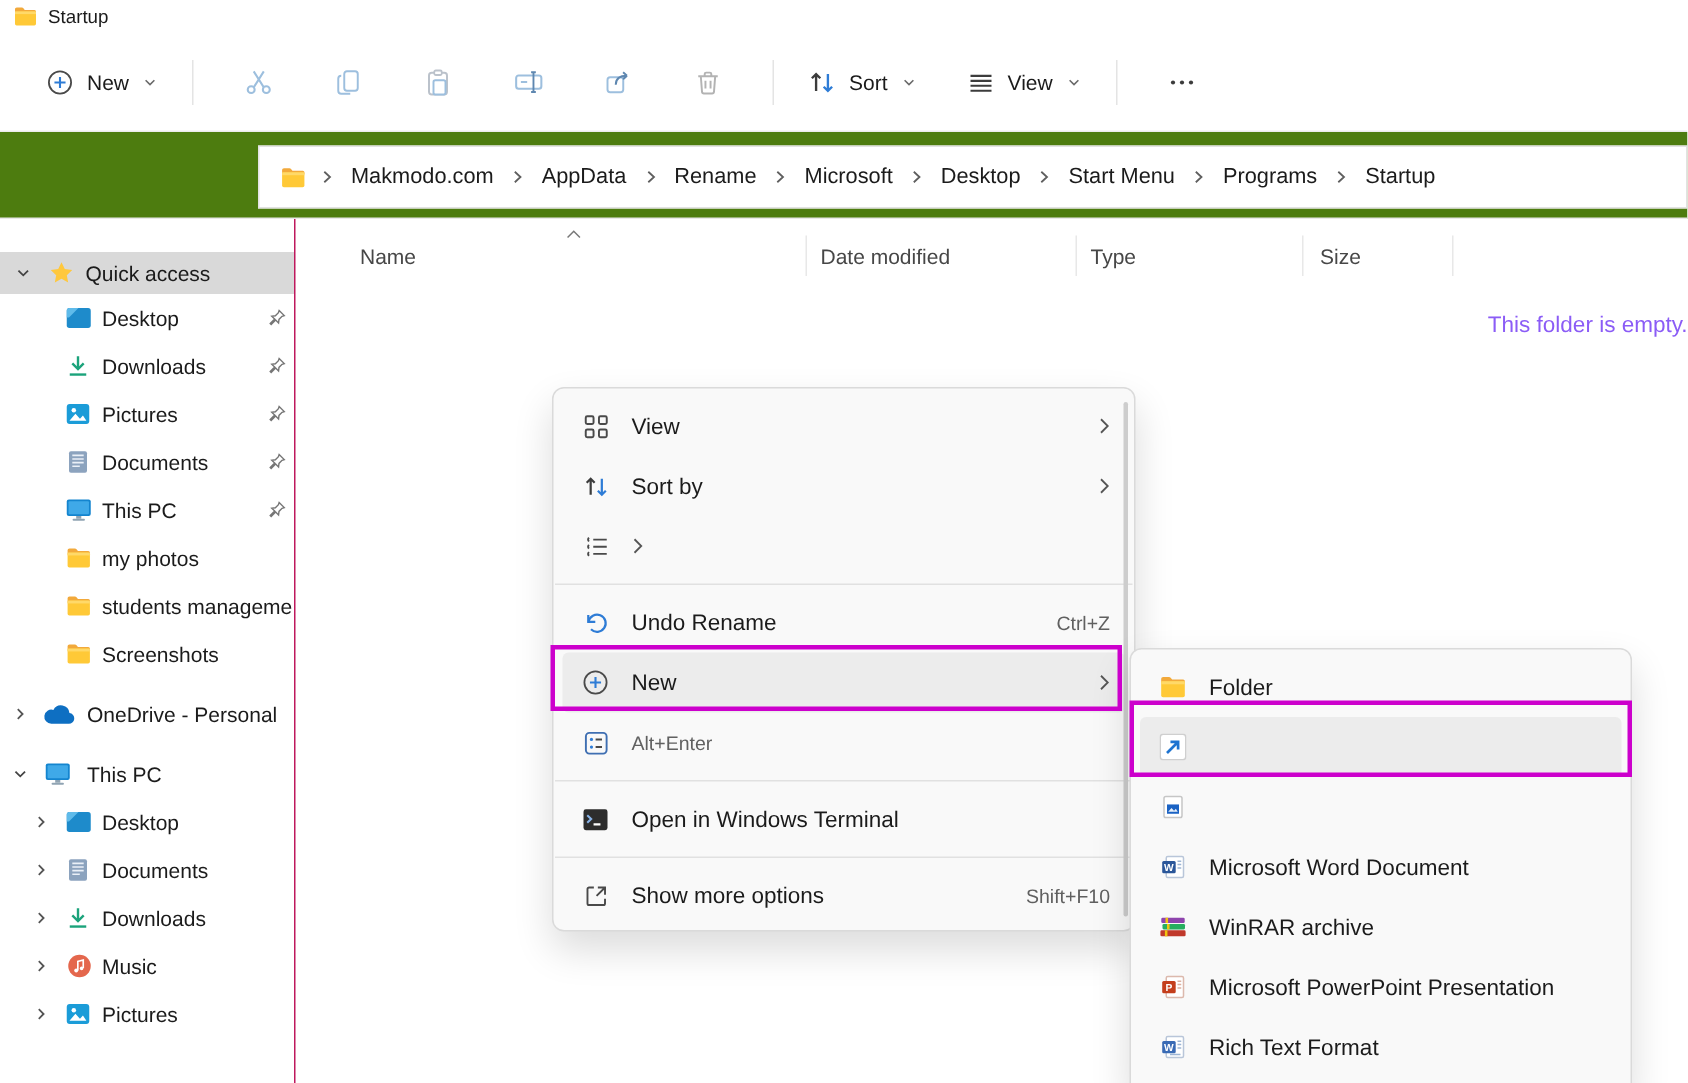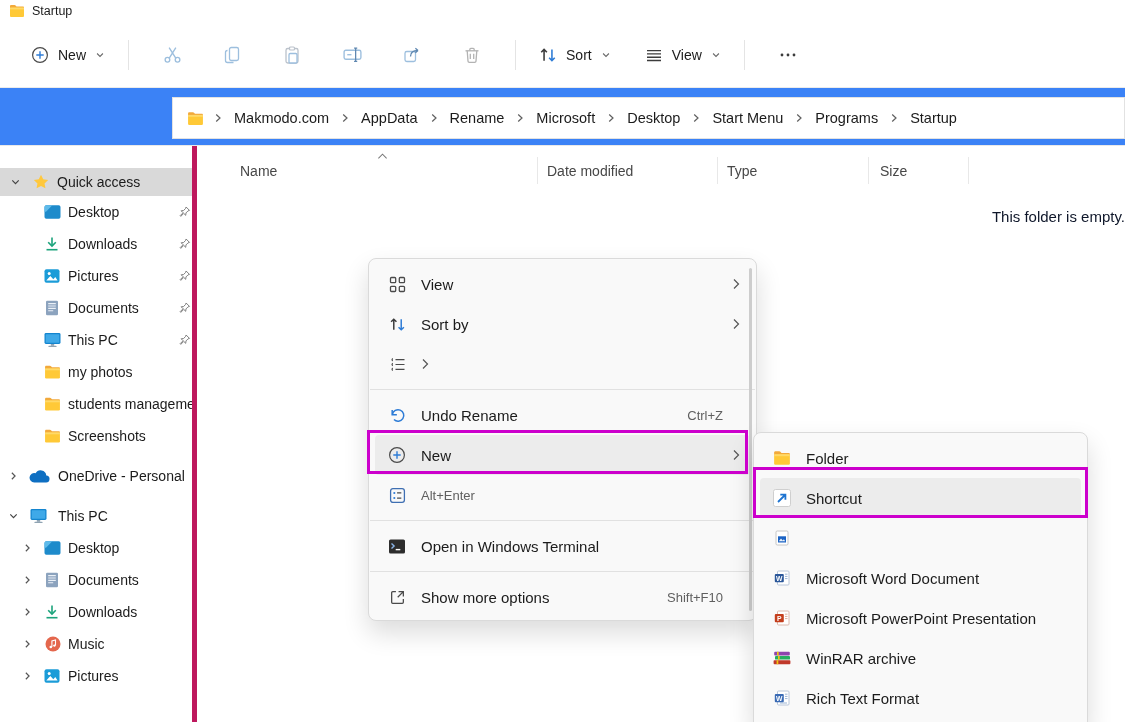--- a/index.html
+++ b/index.html
@@ -7,45 +7,45 @@
   body{position:relative;font-family:"Liberation Sans",sans-serif;background:#fff;overflow:hidden;color:#1b1b1b;}
   svg{display:block;}
   
   .titlebar{position:absolute;left:0;top:0;width:100%;height:22px;display:flex;align-items:center;gap:7px;padding-left:9px;font-size:12.5px;background:#fff;}
   
   .toolbar{position:absolute;left:0;top:22px;width:100%;height:66px;background:#fff;border-bottom:1px solid #ebebeb;display:flex;align-items:center;padding-left:21px;}
   .tb-btn{display:flex;align-items:center;gap:9px;font-size:14px;padding:9px 10px;border-radius:5px;cursor:default;}
   .tb-sep{width:1px;height:30px;background:#e4e4e4;margin:0 13px;}
   .tb-ico{width:40px;height:40px;display:flex;align-items:center;justify-content:center;margin:0 10px;border-radius:5px;}
   
-  .addrrow{position:absolute;left:0;top:88px;width:100%;height:58px;background:#3b82f6;border-bottom:1px solid #e9e9e9;}
+  .addrrow{position:absolute;left:0;top:88px;width:100%;height:58px;background:#4d7c0f;border-bottom:1px solid #e9e9e9;}
   .navbtn{position:absolute;display:flex;align-items:center;justify-content:center;width:30px;height:30px;border-radius:5px;}
   .addrbox{position:absolute;left:172px;top:9px;width:953px;height:42px;border:1px solid #e2e2e2;background:#fff;display:flex;align-items:center;padding-left:14px;font-size:14.5px;gap:10px;}
   .crumb{white-space:nowrap;padding:2px 2px;}
   
-  .sidebar{position:absolute;left:0;top:146px;width:197px;height:576px;border-right:5px solid #be185d;padding-top:22px;font-size:14px;overflow:hidden;background:#fff;}
+  .sidebar{position:absolute;left:0;top:146px;width:197px;height:576px;border-right:1px solid #be185d;padding-top:22px;font-size:14px;overflow:hidden;background:#fff;}
   .srow{position:relative;height:32px;}
   .srow > *{position:absolute;top:50%;transform:translateY(-50%);}
   .qa-head{height:28px;background:#d9d9d9;}
   .lbl{white-space:nowrap;}
   .gap8{height:8px;}
   
   .main{position:absolute;left:198px;top:146px;width:927px;height:576px;background:#fff;}
   .hdr-label{position:absolute;top:17px;font-size:14px;color:#474747;}
   .hdr-sep{position:absolute;top:11px;width:1px;height:27px;background:#e8e8e8;}
   .hdr-caret{position:absolute;left:179px;top:6px;}
-  .empty{position:absolute;top:62px;right:0;font-size:15px;color:#0f172a;white-space:nowrap;}
+  .empty{position:absolute;top:62px;right:0;font-size:15px;color:#8b5cf6;white-space:nowrap;}
   
   .cmenu{position:absolute;left:368px;top:258px;width:389px;height:363px;background:#f9f9f9;border:1px solid #dadada;border-radius:8px;box-shadow:0 12px 26px rgba(0,0,0,.14);padding-top:5px;z-index:5;}
   .smenu{position:absolute;left:753px;top:432px;width:335px;height:295px;background:#f9f9f9;border:1px solid #dadada;border-radius:8px 8px 0 0;box-shadow:0 12px 26px rgba(0,0,0,.14);padding-top:5px;z-index:6;}
   .cm-scroll{position:absolute;right:4px;top:9px;bottom:9px;width:3px;background:#cdcdcd;border-radius:2px;}
   .mrow{height:40px;display:flex;align-items:center;margin:0 6px;padding:0 10px 0 12px;border-radius:4px;font-size:15px;}
   .mrow .micon{width:20px;display:flex;justify-content:center;margin-right:14px;flex:none;}
   .mrow .mlabel{flex:1;white-space:nowrap;}
-  .mrow .msc{font-size:13px;color:#606060;margin-right:17px;}
+  .mrow .msc{font-size:13px;color:#606060;margin-right:0;}
   .msep{height:1px;background:#e1e1e1;margin:5px 1px;}
   .hovered{background:#ececec;}
   
   .anno{position:absolute;border:3px solid #CC00CC;z-index:9;pointer-events:none;}
   #anno-new{left:367px;top:430px;width:381px;height:44px;}
   #anno-shortcut{left:753px;top:467px;width:335px;height:51px;}
 </style>
 </head>
 <body>
 
@@ -594,69 +594,68 @@
       </span>
     <span class="mlabel">Folder</span>
   </div>
   <div class="mrow hovered">
     <span class="micon">
         <svg width="18" height="18" viewBox="0 0 18 18">
           <rect x="0.5" y="0.5" width="17" height="17" rx="2" fill="#fff" stroke="#cfcfcf"></rect>
           <path d="M5 13l7-7M7.3 5.6h5.1v5.1" stroke="#1E74D1" stroke-width="1.8" fill="none"></path>
         </svg>
       </span>
-    <span class="mlabel">Shortcut</span>
   </div>
   <div class="mrow">
     <span class="micon">
         <svg width="14" height="16" viewBox="0 0 14 16">
           <rect x="1" y="1" width="12" height="14" rx="1.2" fill="#fff" stroke="#c6c6c6"></rect>
           <rect x="3" y="6.3" width="8" height="6.2" fill="#1B63C4"></rect>
           <path d="M3.8 11.2l2.2-2.6 1.7 1.9 1.2-1.3 1.3 2z" fill="#fff" opacity=".9"></path>
         </svg>
       </span>
   </div>
   <div class="mrow">
     <span class="micon">
         <svg width="16" height="16" viewBox="0 0 16 16">
           <rect x="3.5" y="1" width="11.5" height="14" rx="1" fill="#fff" stroke="#b9c6d9"></rect>
           <path d="M11 4.2h2.5M11 6.4h2.5M11 8.6h2.5" stroke="#9db5d4"></path>
           <rect x="0.8" y="4" width="9" height="8.2" rx="1" fill="#2B579A"></rect>
           <text x="5.3" y="10.6" font-size="6.8" font-weight="bold" fill="#fff" text-anchor="middle" font-family="Liberation Sans, sans-serif">W</text>
         </svg>
       </span>
     <span class="mlabel">Microsoft Word Document</span>
-  </div>
-  <div class="mrow">
-    <span class="micon">
-        <svg width="16" height="16" viewBox="0 0 16 16">
-          <rect x="3.5" y="1" width="11.5" height="14" rx="1" fill="#fff" stroke="#dcb9ad"></rect>
-          <path d="M11 4.2h2.5M11 6.4h2.5M11 8.6h2.5" stroke="#dcb0a0"></path>
-          <rect x="0.8" y="4" width="9" height="8.2" rx="1" fill="#C43E1C"></rect>
-          <text x="5.3" y="10.6" font-size="6.8" font-weight="bold" fill="#fff" text-anchor="middle" font-family="Liberation Sans, sans-serif">P</text>
-        </svg>
-      </span>
-    <span class="mlabel">Microsoft PowerPoint Presentation</span>
   </div>
   <div class="mrow">
     <span class="micon">
         <svg width="18" height="15" viewBox="0 0 18 15">
           <rect x="1.2" y="0.8" width="15.6" height="3.6" rx=".9" fill="#8E44AD"></rect>
           <rect x="4" y="0.8" width="1.7" height="3.6" fill="#F1C40F"></rect>
           <rect x="2" y="5" width="15" height="3.6" rx=".9" fill="#27AE60"></rect>
           <rect x="5" y="5" width="1.7" height="3.6" fill="#F1C40F"></rect>
           <rect x="0.6" y="9.2" width="16.8" height="4" rx=".9" fill="#C0392B"></rect>
           <rect x="3.6" y="9.2" width="1.7" height="4" fill="#F1C40F"></rect>
         </svg>
       </span>
     <span class="mlabel">WinRAR archive</span>
   </div>
   <div class="mrow">
     <span class="micon">
         <svg width="16" height="16" viewBox="0 0 16 16">
+          <rect x="3.5" y="1" width="11.5" height="14" rx="1" fill="#fff" stroke="#dcb9ad"></rect>
+          <path d="M11 4.2h2.5M11 6.4h2.5M11 8.6h2.5" stroke="#dcb0a0"></path>
+          <rect x="0.8" y="4" width="9" height="8.2" rx="1" fill="#C43E1C"></rect>
+          <text x="5.3" y="10.6" font-size="6.8" font-weight="bold" fill="#fff" text-anchor="middle" font-family="Liberation Sans, sans-serif">P</text>
+        </svg>
+      </span>
+    <span class="mlabel">Microsoft PowerPoint Presentation</span>
+  </div>
+  <div class="mrow">
+    <span class="micon">
+        <svg width="16" height="16" viewBox="0 0 16 16">
           <rect x="3.5" y="1" width="11.5" height="14" rx="1" fill="#fff" stroke="#b9c6d9"></rect>
           <path d="M11 4.2h2.5M11 6.4h2.5M11 8.6h2.5M6 13h7" stroke="#9db5d4"></path>
           <rect x="0.8" y="4" width="9" height="8.2" rx="1" fill="#3A6BB5"></rect>
           <text x="5.3" y="10.6" font-size="6.8" font-weight="bold" fill="#fff" text-anchor="middle" font-family="Liberation Sans, sans-serif">W</text>
         </svg>
       </span>
     <span class="mlabel">Rich Text Format</span>
   </div>
 </div>
 

